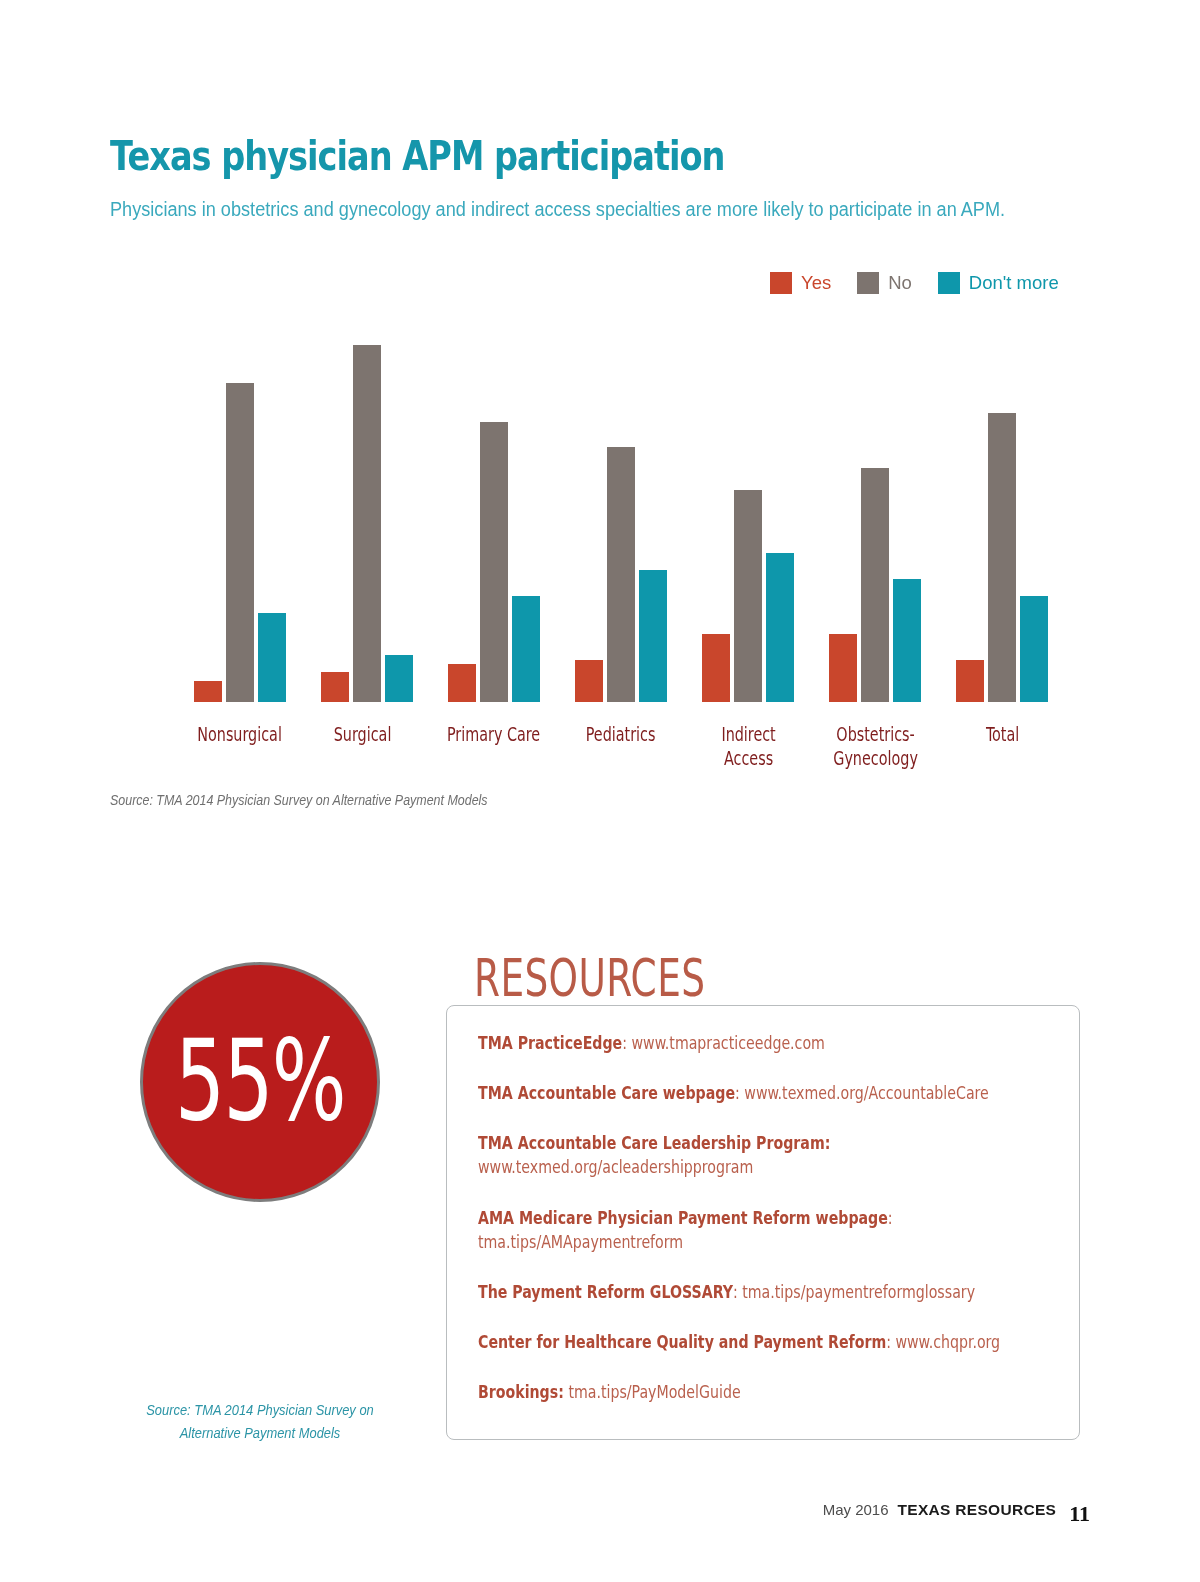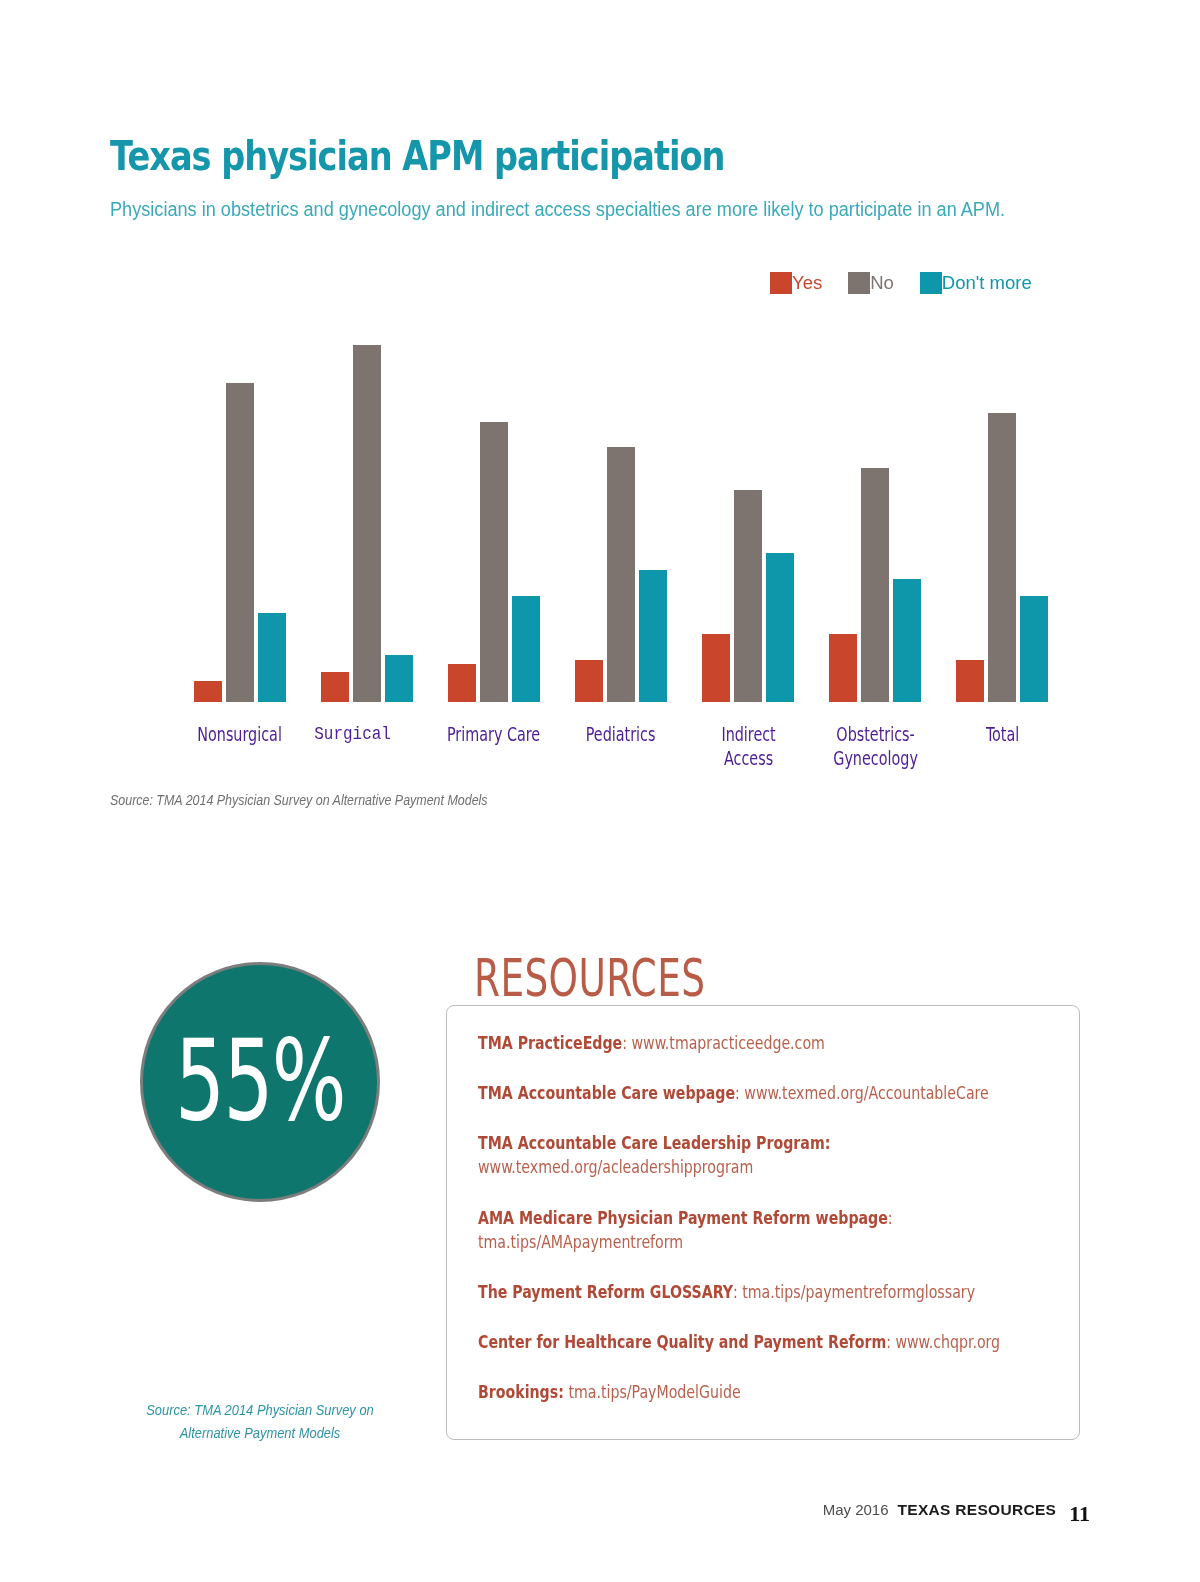--- a/index.html
+++ b/index.html
@@ -43,21 +43,21 @@
   .chart-area { position: absolute; left: 0; top: 0; width: 1200px; height: 820px; }
 
   .legend {
     position: absolute;
     left: 770px; top: 272px;
     display: flex;
     align-items: center;
     gap: 26px;
     font-size: 18px;
   }
-  .legend-item { display: flex; }
+  .legend-item { display: flex; gap: 9px; }
   .legend-swatch { width: 22px; height: 22px; display: block; }
   .legend-label { font-family: "Liberation Sans", sans-serif; font-size: 18.5px; }
 
   .yaxis { position: absolute; left: 100px; top: 262px; width: 62px; height: 450px; }
   .ytick {
     position: absolute;
     right: 0;
     font-family: "DejaVu Sans Condensed", "Liberation Sans", sans-serif;
     font-size: 17.5px;
     color: #8d8d8d;
@@ -86,21 +86,21 @@
   .bar-yes { background: #c9462c; }
   .bar-no  { background: #7d746f; }
   .bar-dk  { background: #0e97ab; }
 
   .xlabels { position: absolute; left: 176px; top: 722px; width: 890px; height: 80px; }
   .xlabel {
     position: absolute;
     text-align: center;
     font-family: "DejaVu Sans Condensed", "Liberation Sans", sans-serif;
     font-size: 19px;
-    color: #4c1d95;
+    color: #7f1d1d;
     line-height: 1.27;
   }
   .xlabel span { display: block; transform: scaleX(0.84); }
 
   .chart-source {
     position: absolute;
     left: 110px; top: 791px;
     font-family: "Liberation Sans", sans-serif;
     font-style: italic;
     font-size: 15px;
@@ -109,21 +109,21 @@
     transform-origin: left top;
     white-space: nowrap;
   }
 
   
   .stat-circle {
     position: absolute;
     left: 140px; top: 962px;
     width: 240px; height: 240px;
     border-radius: 50%;
-    background: #0f766e;
+    background: #b91c1c;
     border: 3px solid #7d7d7d;
     display: flex;
     align-items: center;
     justify-content: center;
   }
   .stat-value {
     font-family: "DejaVu Sans Condensed", "Liberation Sans", sans-serif;
     font-size: 112px;
     font-weight: 300;
     color: #ffffff;
@@ -264,21 +264,21 @@
         <div class="group" style="left: 762.857px; width: 127.143px;">
           <div class="bar bar-yes" style="height: 42.5px; background: rgb(201, 70, 44);"></div>
           <div class="bar bar-no" style="height: 289px; background: rgb(125, 116, 111);"></div>
           <div class="bar bar-dk" style="height: 106.25px; background: rgb(14, 151, 171);"></div>
         </div>
       </div>
     <div class="xlabels" id="xlabels">
         <div class="xlabel" style="left: 0px; width: 127.143px;">
           <span>Nonsurgical</span>
         </div>
-        <div class="xlabel" style="left: 113px; width: 127.143px; font-family: Liberation Mono, monospace;">
+        <div class="xlabel" style="left: 123px; width: 127.143px;">
           <span>Surgical</span>
         </div>
         <div class="xlabel" style="left: 254.286px; width: 127.143px;">
           <span>Primary Care</span>
         </div>
         <div class="xlabel" style="left: 381.429px; width: 127.143px;">
           <span>Pediatrics</span>
         </div>
         <div class="xlabel" style="left: 508.571px; width: 127.143px;">
           <span>Indirect</span>

